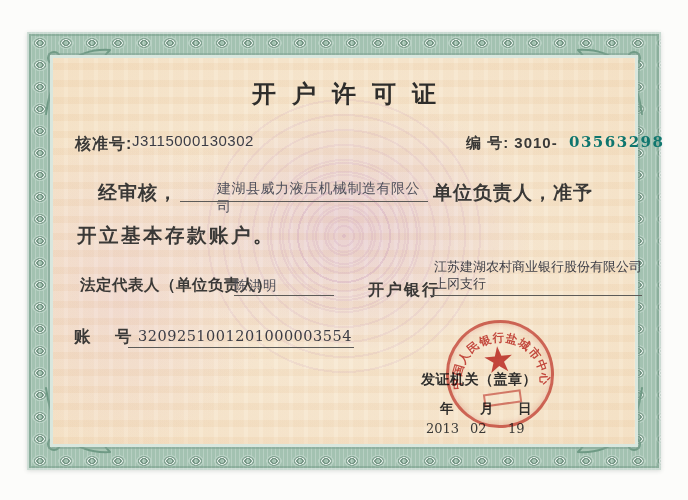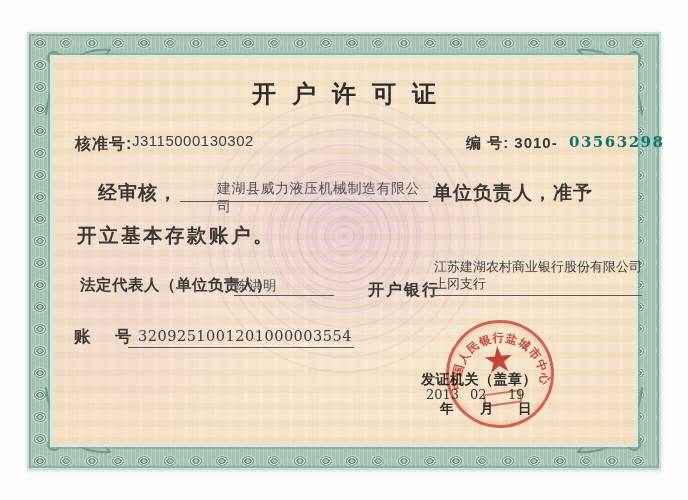--- a/index.html
+++ b/index.html
@@ -83,21 +83,21 @@
 
   .account-label { left:74px; top:326px; font-size:16.5px; letter-spacing:4px; }
   .account-line  { left:128px; top:322px; width:226px; height:26px; border-bottom:1.5px solid #5c5b58; }
   .account-value { display:block; padding:6px 0 0 10px; font-family:"DejaVu Serif",serif;
                    font-size:14.5px; color:#3b3c45; letter-spacing:.5px; }
 
   .authority { left:421px; top:371px; font-size:14px; letter-spacing:.5px; color:#2f2e2c; }
   .date-row  { left:426px; top:387px; width:130px; font-family:"DejaVu Serif",serif;
                font-size:13px; color:#3a3a38; }
   .date-row span { display:inline-block; }
-  .dt-y { width:44px; } .dt-m { width:38px; text-align:left; } .dt-d { text-align:left; }
+  .dt-y { width:44px; } .dt-m { width:38px; text-align:left; } .dt-d { text-align:left;margin-top:34px; }
   .unit-row { left:440px; top:400px; width:110px; font-size:13.5px; font-weight:bold; color:#2f2e2c; }
   .unit-row span { display:inline-block; }
   .un-y { width:40px; } .un-m { width:38px; }
 
   
   .seal {
     position:absolute; left:446px; top:320px; width:108px; height:108px; z-index:4;
     transform:rotate(-6deg); mix-blend-mode:multiply; opacity:.92;
   }
   .seal-ring { position:absolute; inset:0; border-radius:50%;

